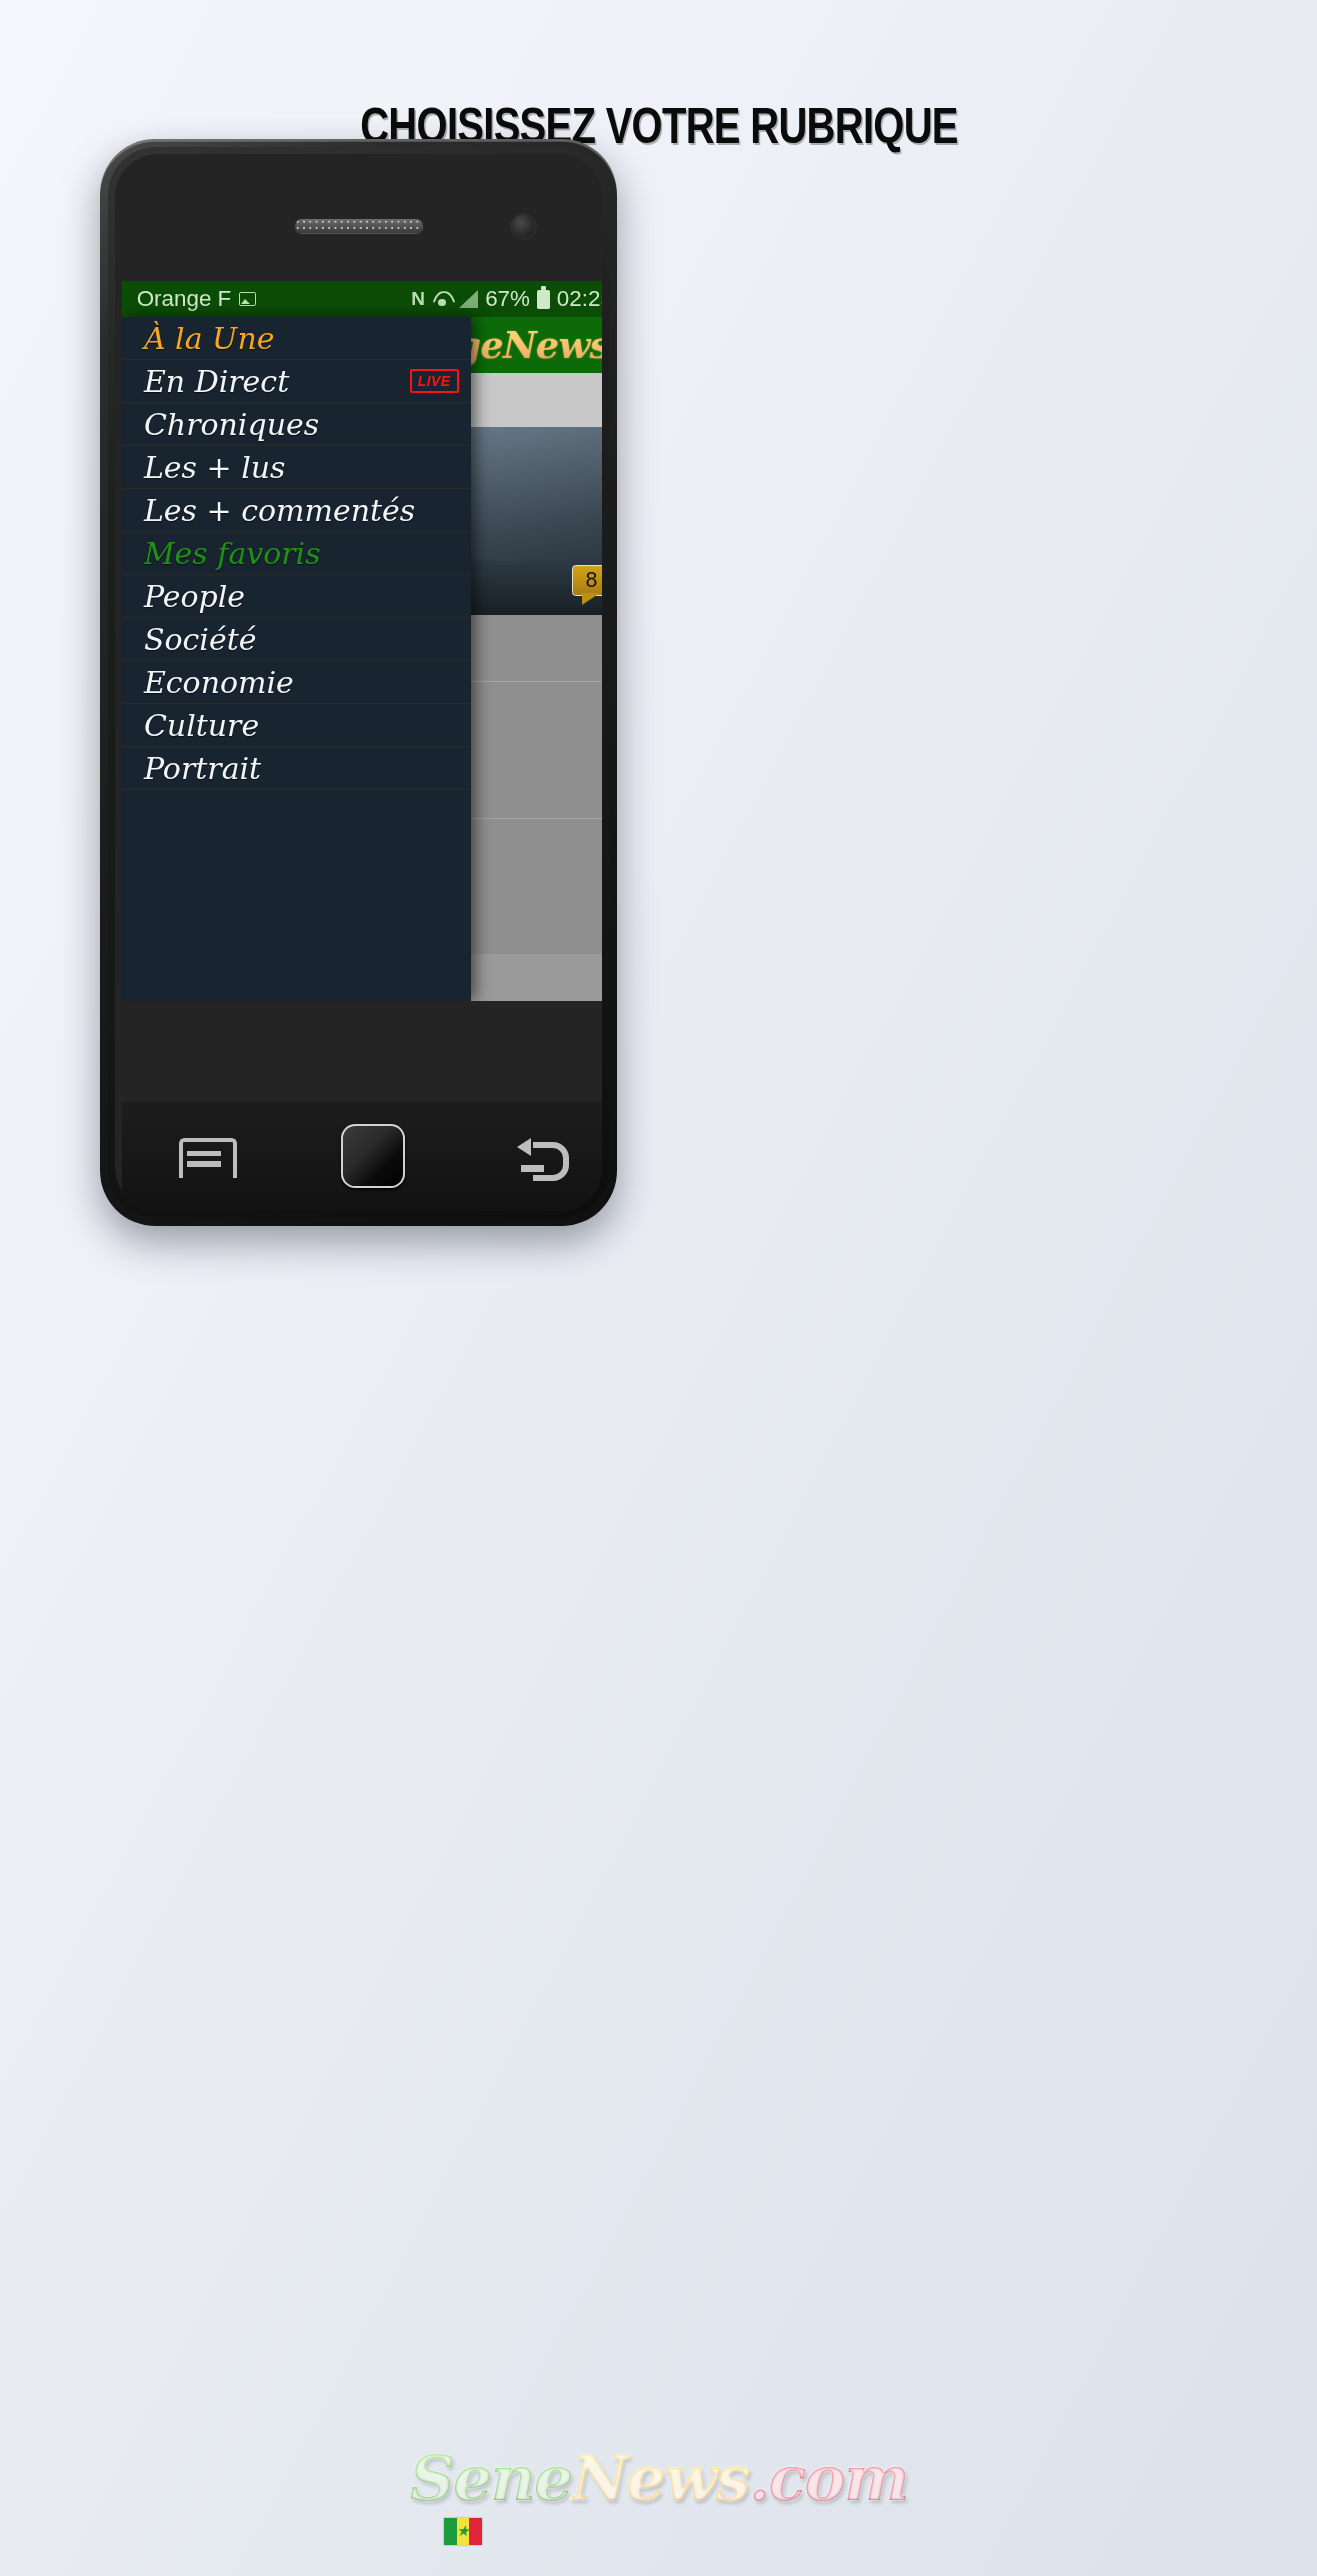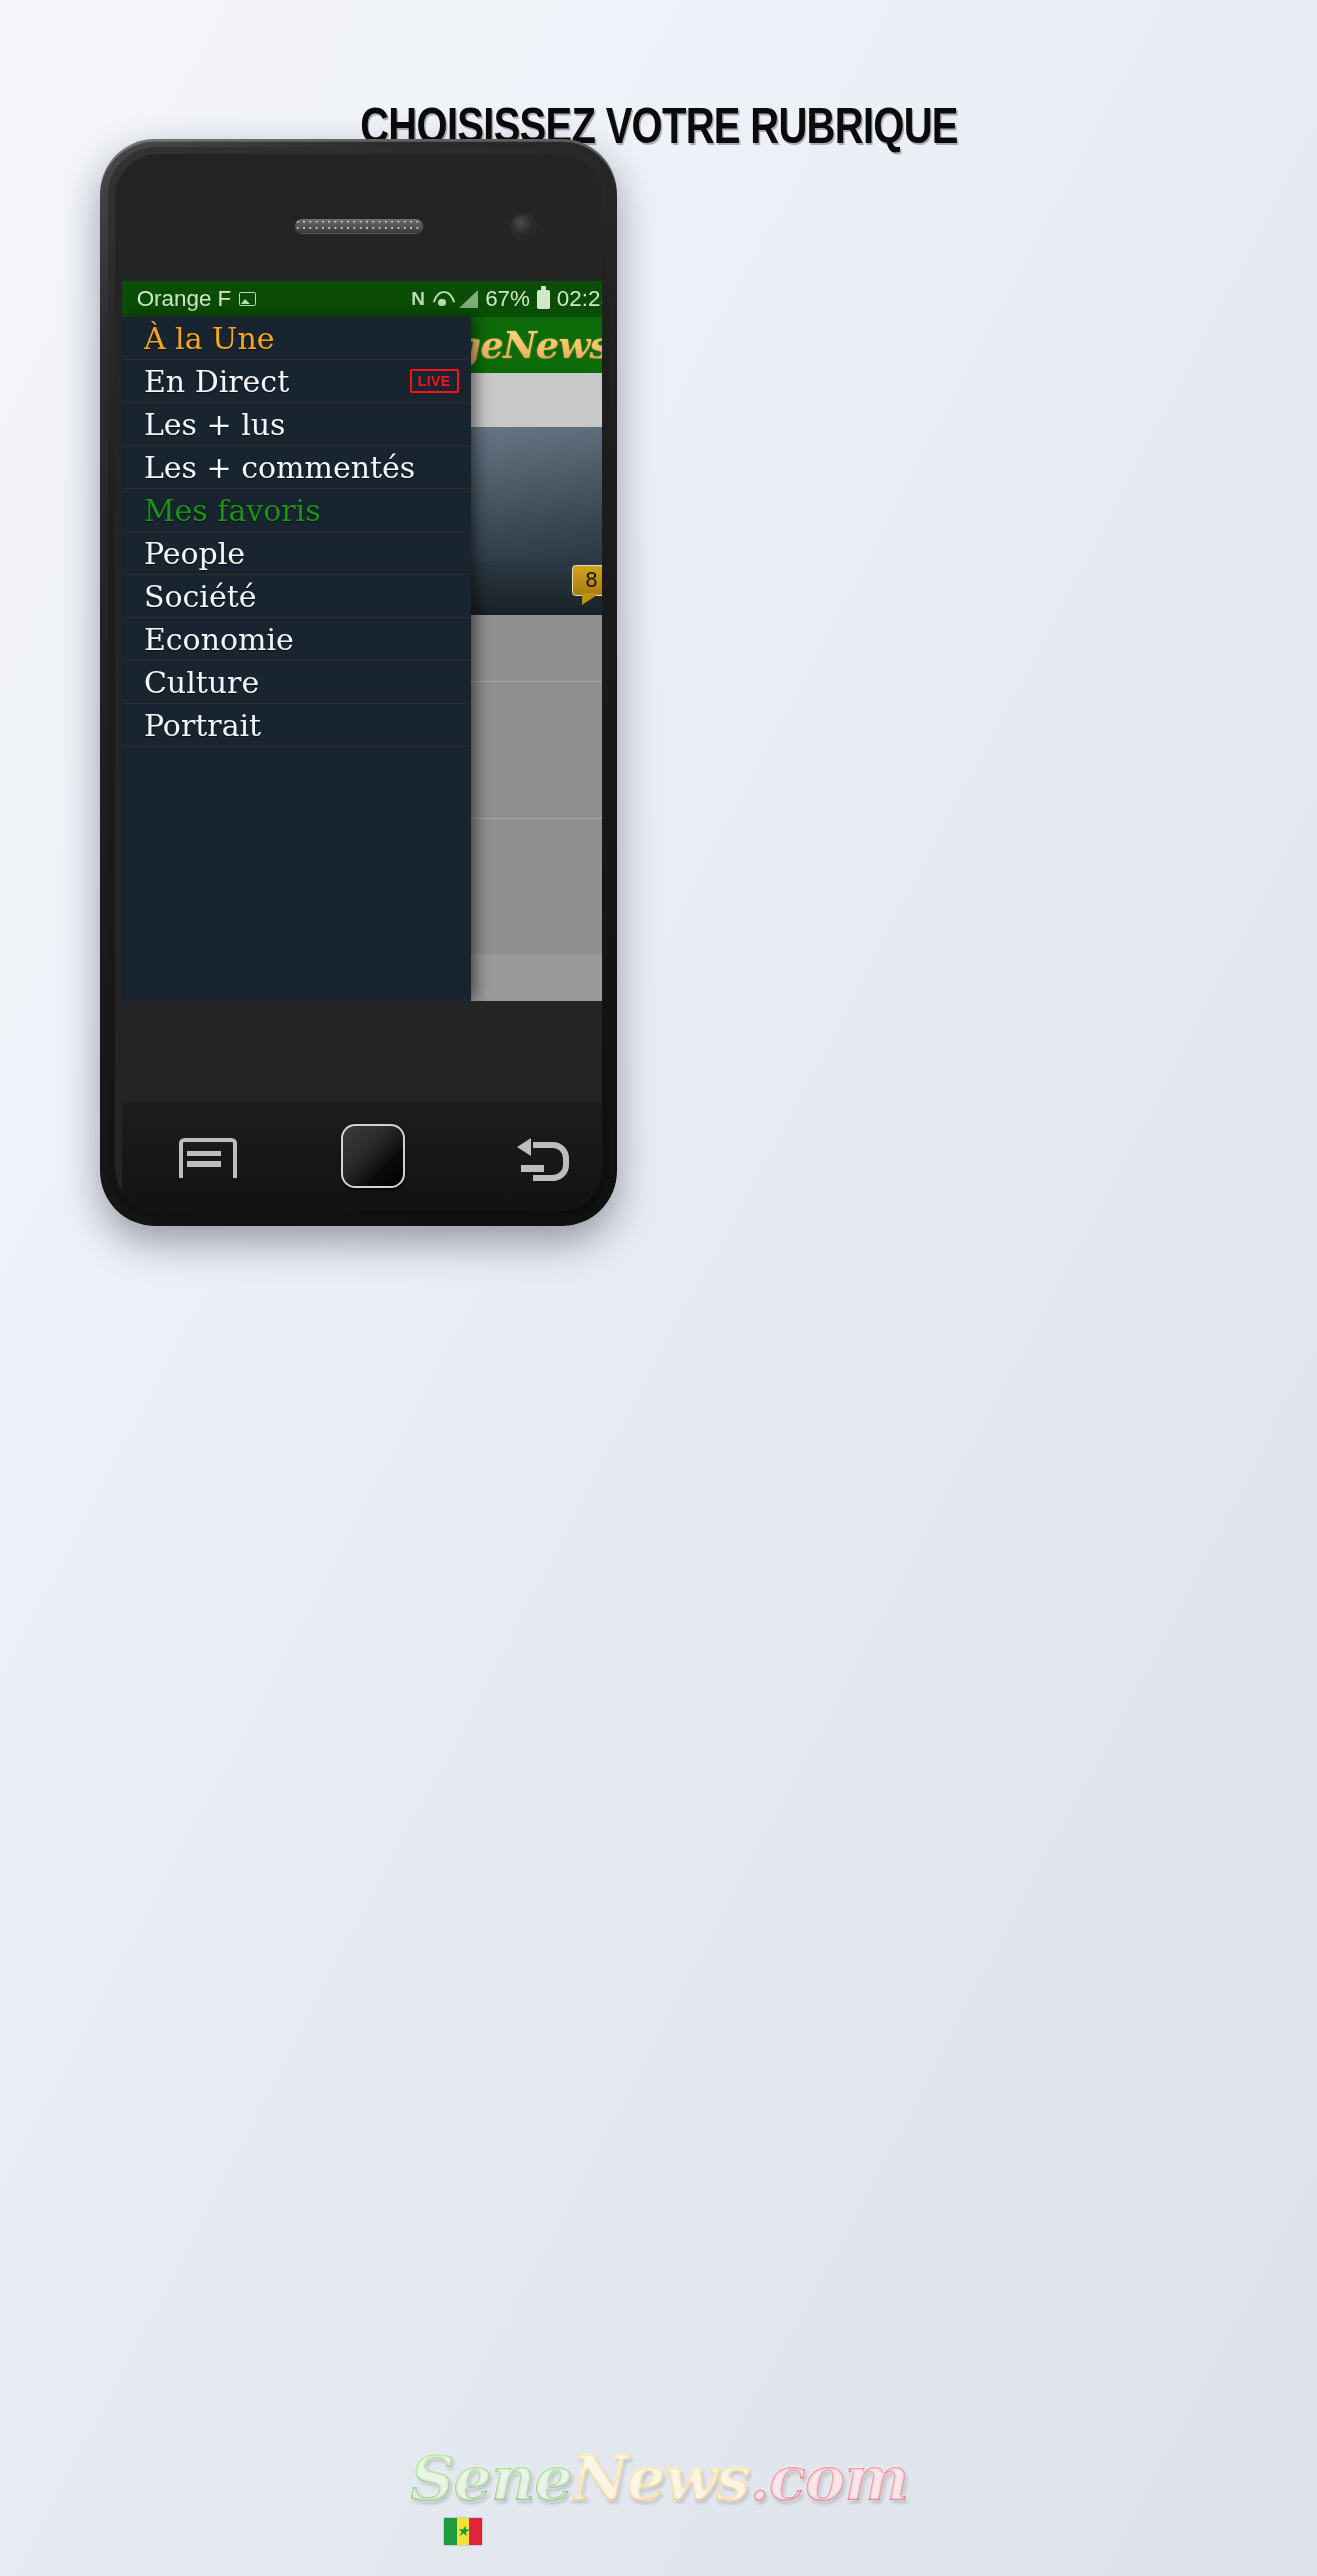--- a/index.html
+++ b/index.html
@@ -188,20 +188,21 @@
   }
   .art-block div{ white-space:nowrap; }
 
   
   .drawer{
     position:absolute; left:0; top:36px;
     width:349px; height:684px;
     background:#18242f;
     box-shadow:5.4px 0 14.3px rgba(0,0,0,0.55);
     overflow:hidden;
+    font-style:italic;
   }
   .d-item{
     height:43px;
     display:flex; align-items:center; justify-content:space-between;
     padding:0 12.5px 0 21.5px;
     border-bottom:0.9px solid #2e2a21;
     color:#f3f6f8;
     font-family:"DejaVu Serif", serif;
     font-size:30px;
     white-space:nowrap;
@@ -343,20 +344,23 @@
 
       <div class="drawer">
             <div class="d-item accent">
               <span class="lbl">À la Une</span>
             </div>
             <div class="d-item">
               <span class="lbl">En Direct</span>
               <span class="live">LIVE</span>
             </div>
             <div class="d-item">
+              <span class="lbl">Chroniques</span>
+            </div>
+            <div class="d-item">
               <span class="lbl">Les + lus</span>
             </div>
             <div class="d-item">
               <span class="lbl">Les + commentés</span>
             </div>
             <div class="d-item fav">
               <span class="lbl">Mes favoris</span>
             </div>
             <div class="d-item">
               <span class="lbl">People</span>

